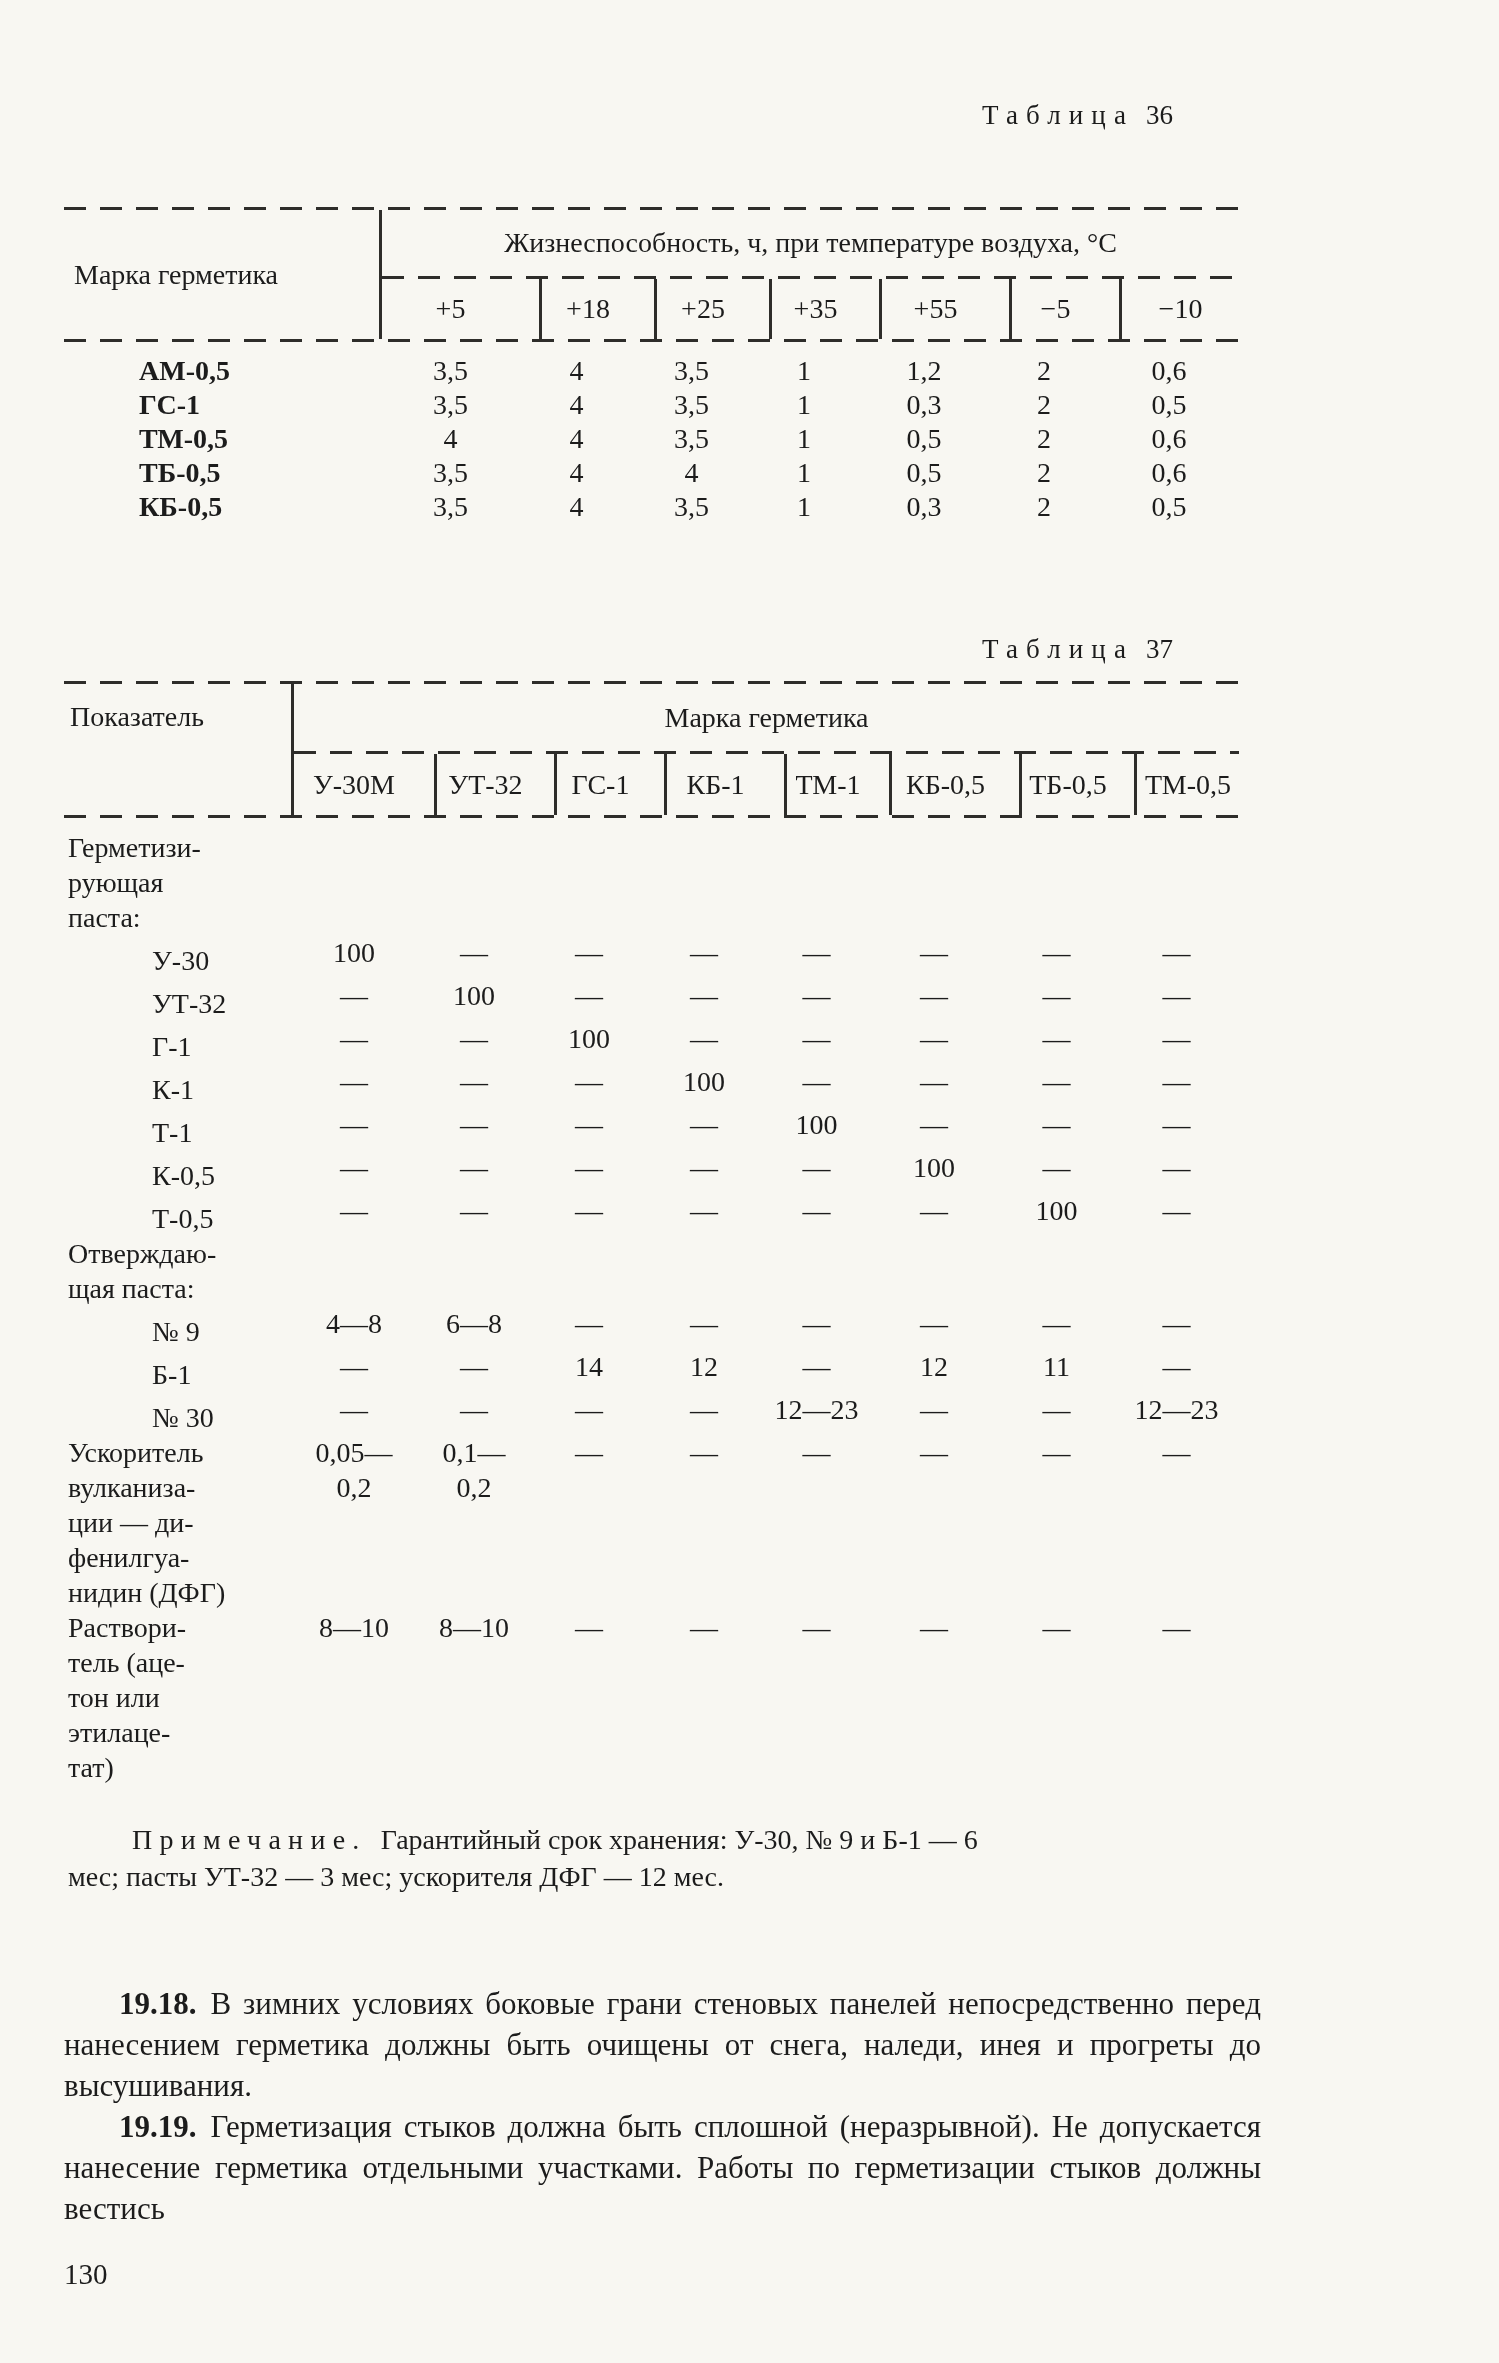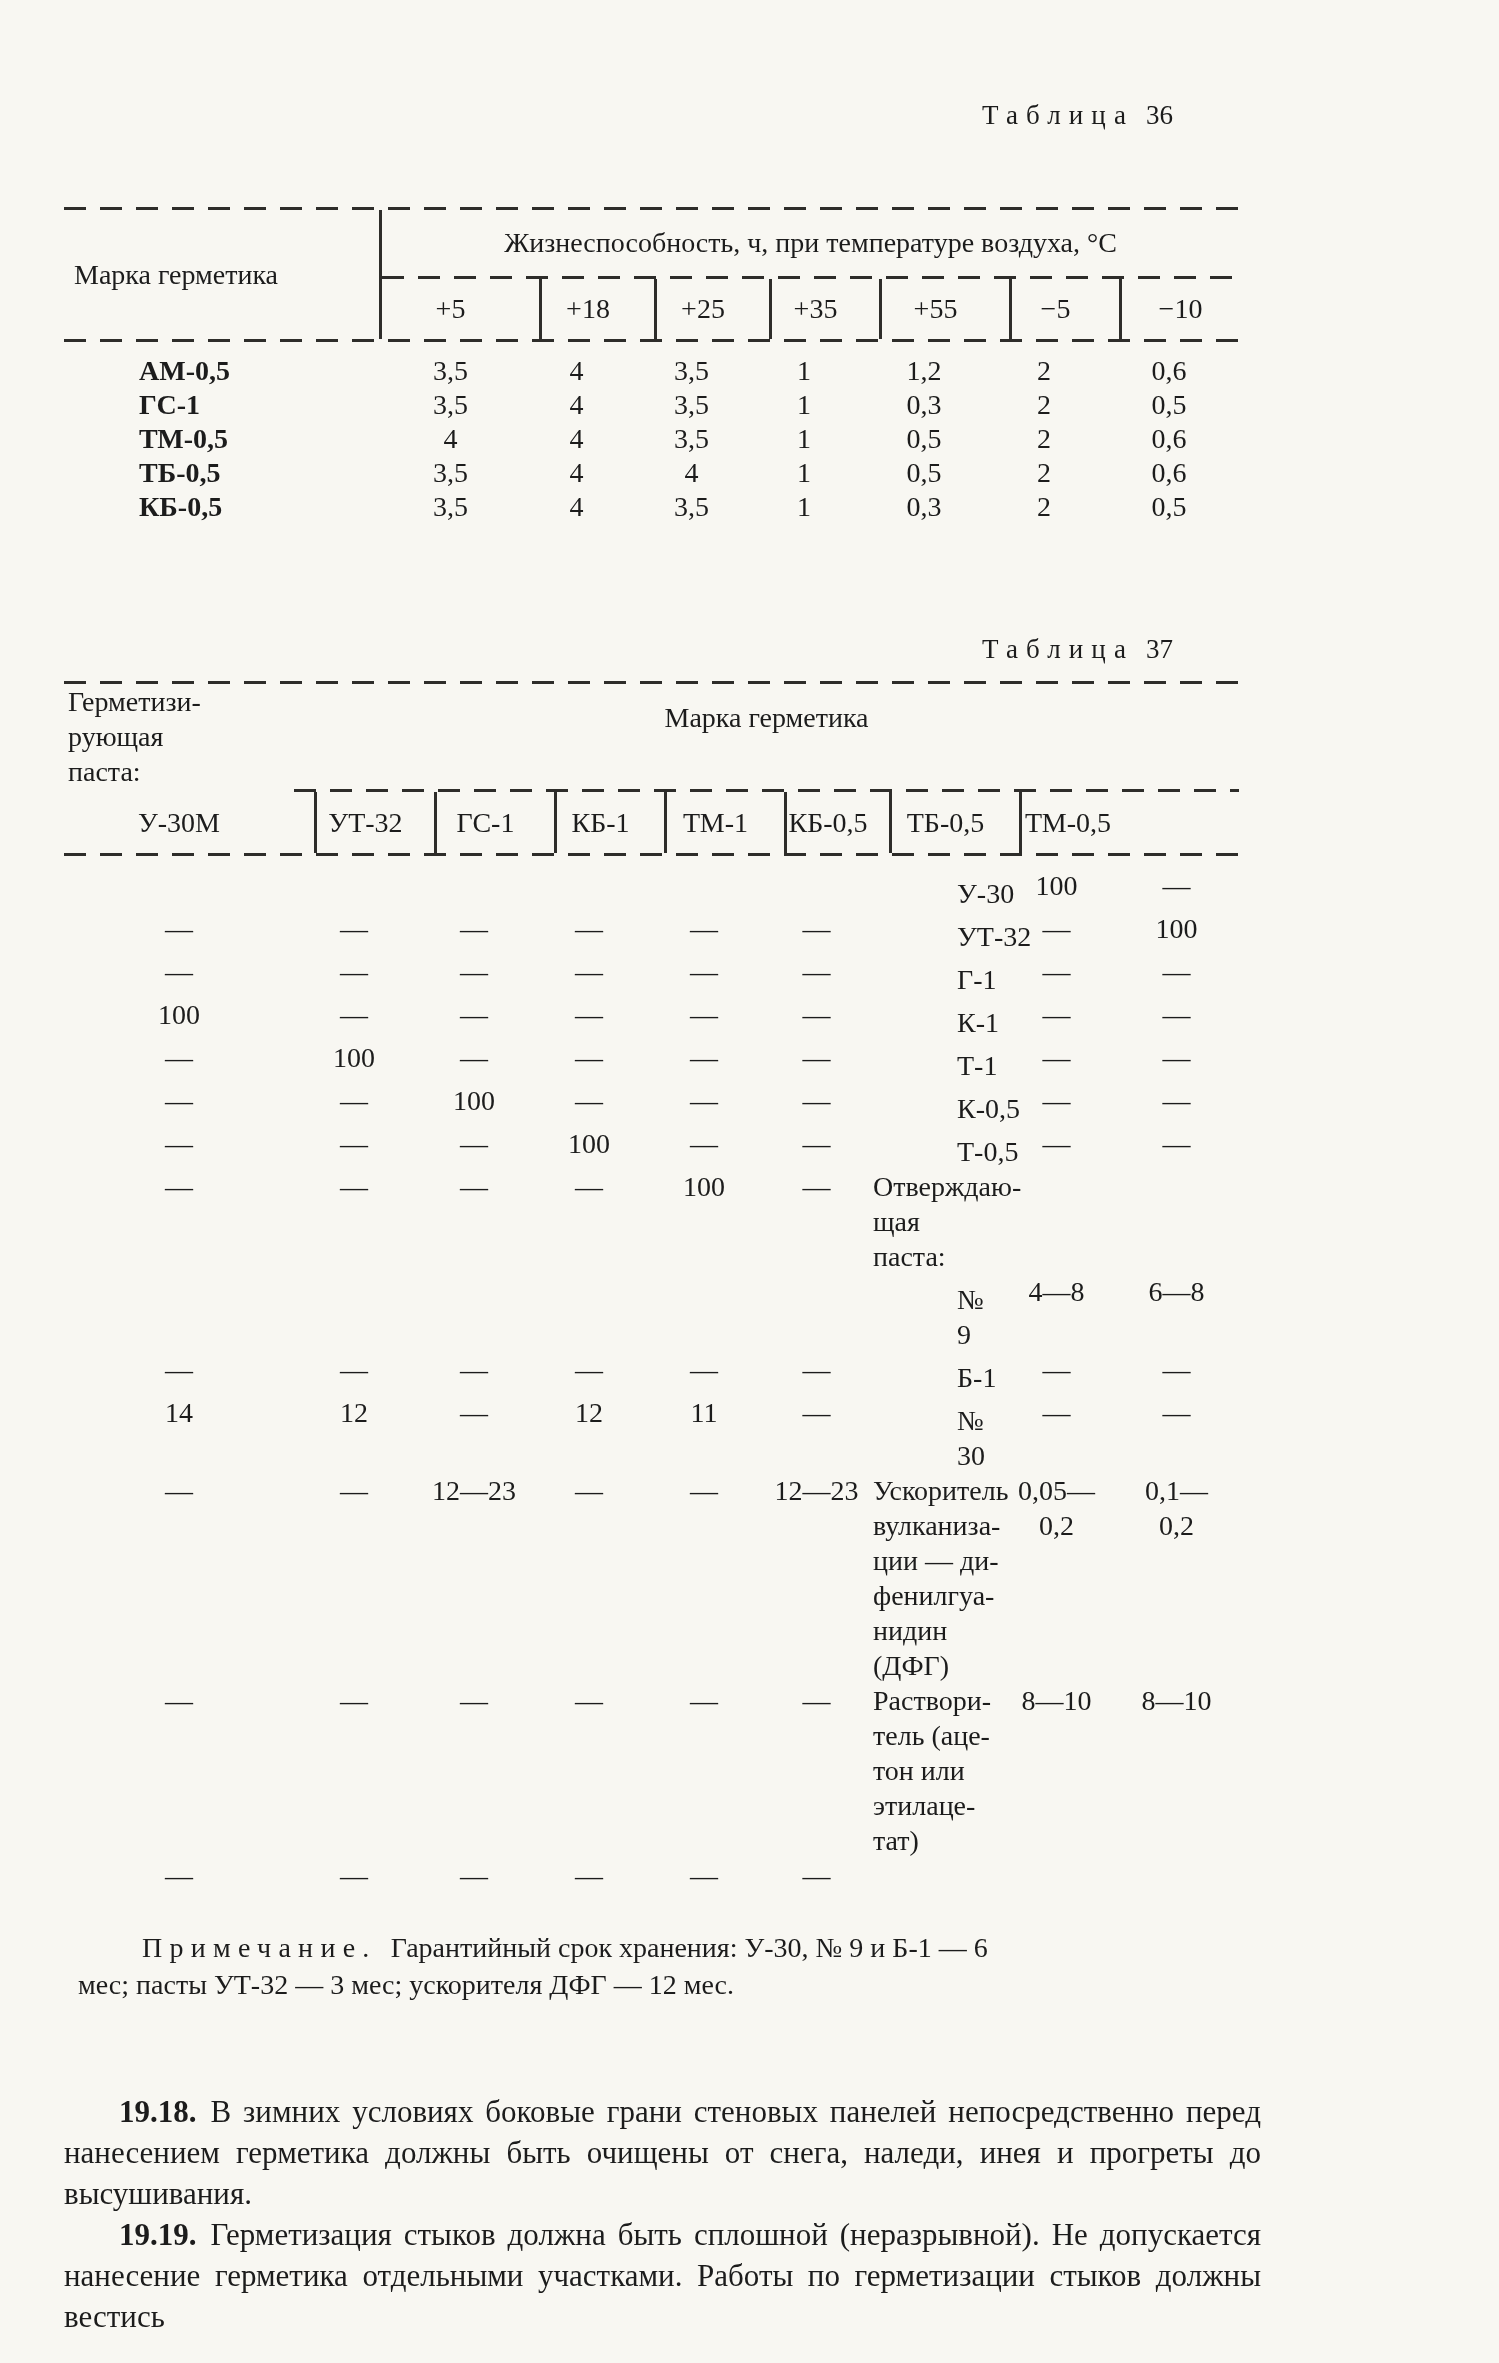--- a/index.html
+++ b/index.html
@@ -54,21 +54,21 @@
   .t36 .cell{line-height:34px;}
   .t37 .cell{line-height:35px;}
   .row-label{text-align:left;}
   .t36 .row-label{padding-left:75px;font-weight:bold;}
   .t37 .row-label{padding-left:4px;}
   .t37 .row-label.ind{padding-left:88px;margin-top:8px;}
   .val{text-align:center;}
 
   
   .note{
-    width:940px;margin:36px 0 0 14px;
+    width:940px;margin:36px 0 0 4px;
     font-size:28px;line-height:37px;
     text-indent:64px;text-align:left;
   }
   .note .spaced{letter-spacing:0.26em;margin-right:14px;}
 
   
   .paras{width:1197px;margin-top:88px;}
   .body-para{
     margin:0;font-size:31px;line-height:41px;
     text-align:justify;text-indent:55px;
@@ -142,20 +142,21 @@
       <div class="cell val">2</div>
       <div class="cell val">0,5</div>
     </div>
 
   <div class="caption" style="margin-top:110px;">
     <span class="spaced">Таблица</span><span class="cap-num">37</span>
   </div>
 
   <div class="grid t37">
     <div class="dash full"></div>
+    <div class="h-label cell">Показатель</div>
     <div class="group-h cell">Марка герметика</div>
     <div class="dash mid"></div>
     <div class="col-h cell">У-30М</div>
     <div class="col-h cell">УТ-32</div>
     <div class="col-h cell">ГС-1</div>
     <div class="col-h cell">КБ-1</div>
     <div class="col-h cell">ТМ-1</div>
     <div class="col-h cell">КБ-0,5</div>
     <div class="col-h cell">ТБ-0,5</div>
     <div class="col-h cell">ТМ-0,5</div>

